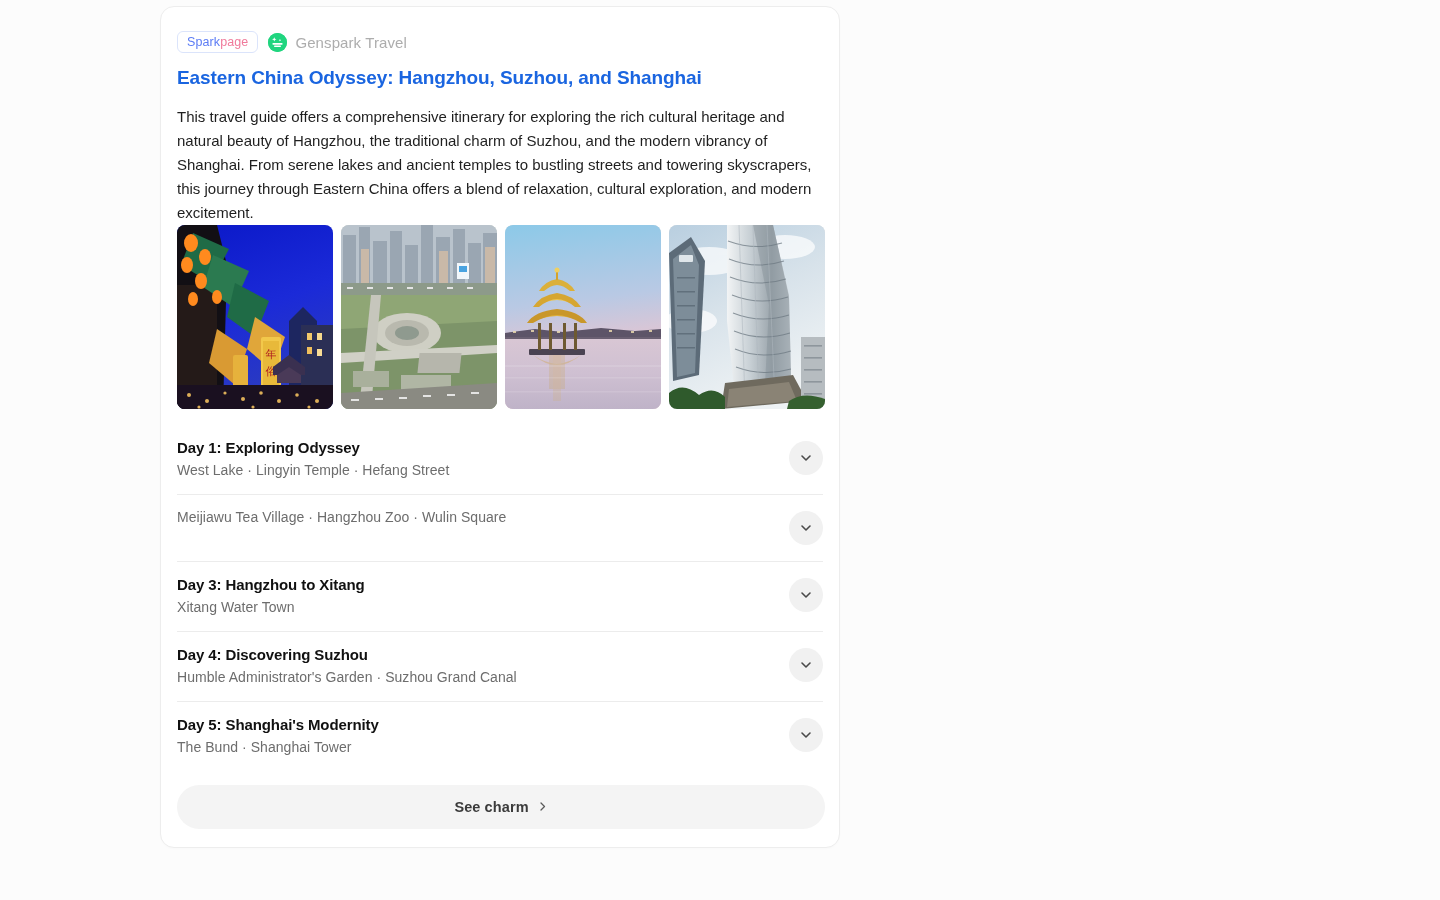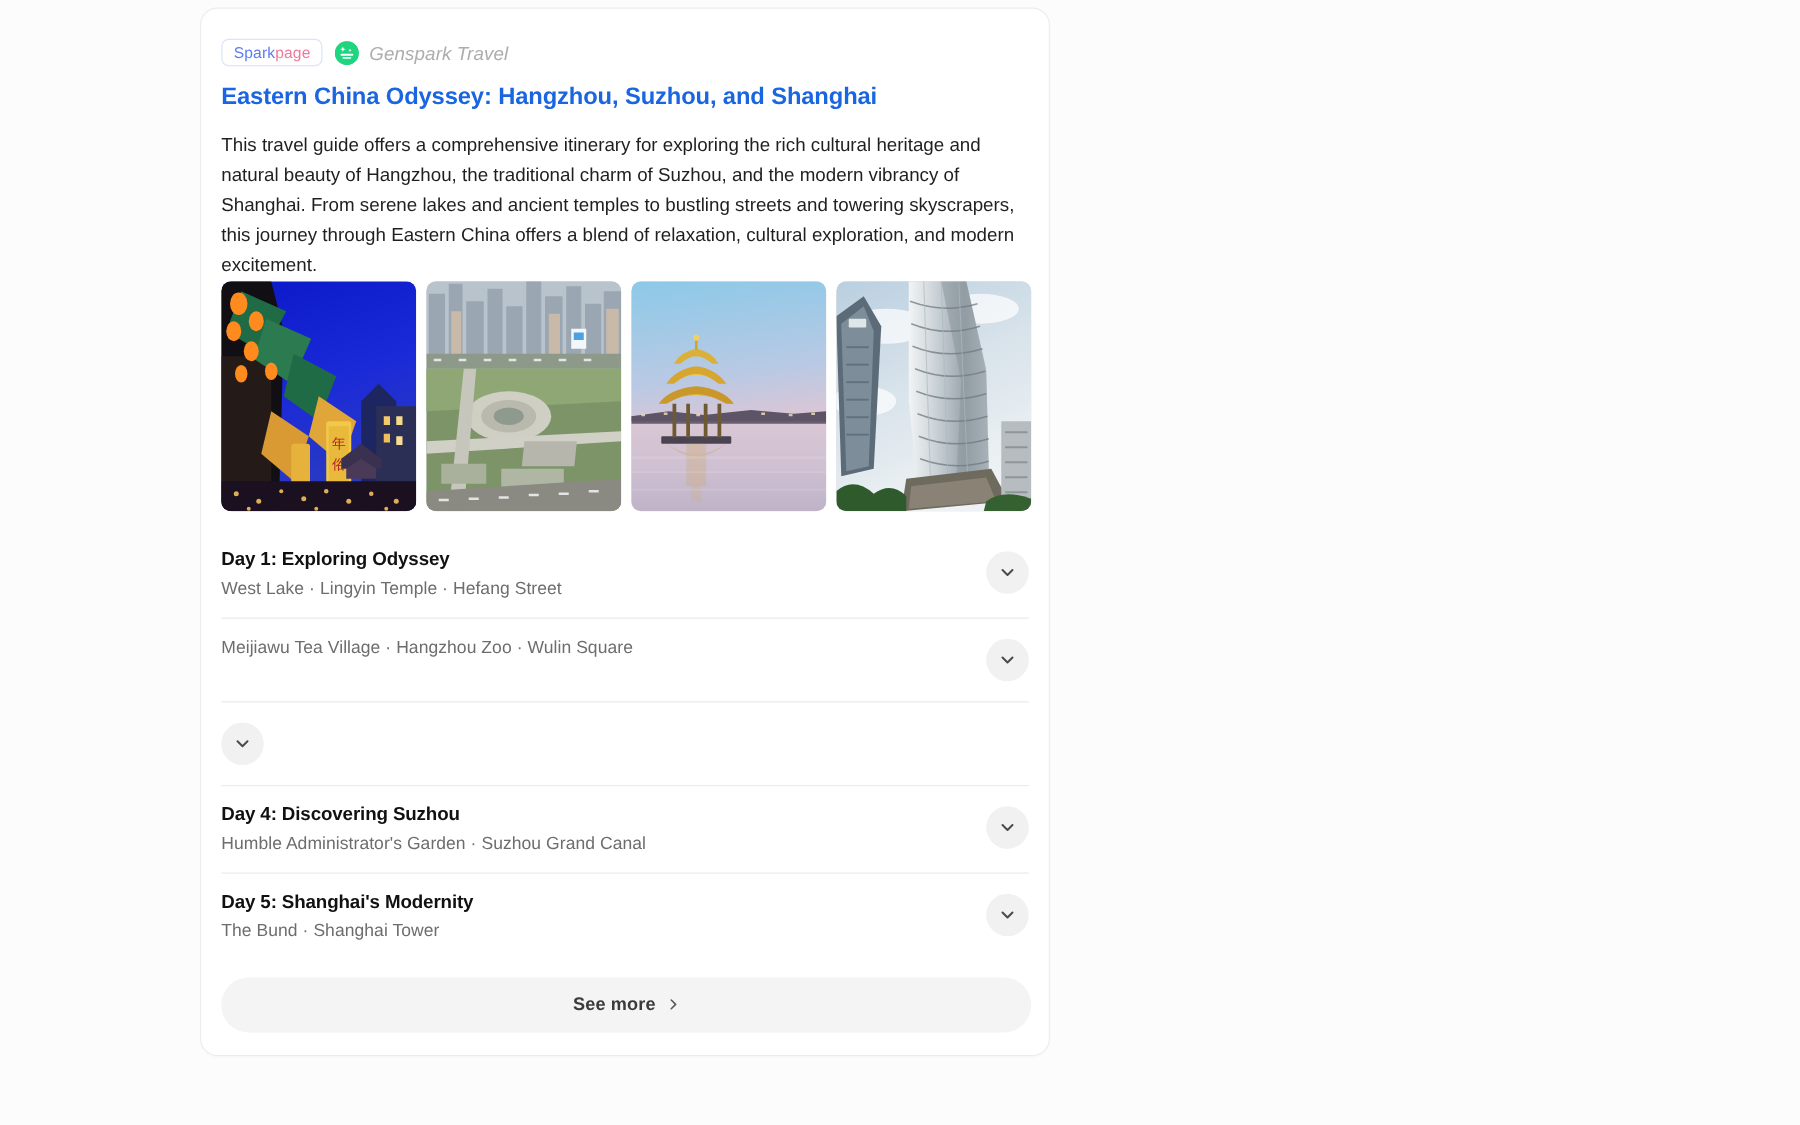--- a/index.html
+++ b/index.html
@@ -54,23 +54,22 @@
     line-height: 1;
     letter-spacing: 0.1px;
     background: #ffffff;
     white-space: nowrap;
   }
   .sparkpage-badge .spark { color: #5c7cf5; }
   .sparkpage-badge .page  { color: #f07a9b; }
 
   .brand-group {
     display: flex;
-    align-items: flex-end;
+    align-items: center;
     gap: 8px;
-    font-style: italic;
   }
 
   .genspark-icon {
     width: 19px;
     height: 19px;
     border-radius: 50%;
     background: #20d57f;
     display: flex;
     align-items: center;
     justify-content: center;
@@ -506,20 +505,24 @@
         <button class="expand-btn">
           <span>
             <svg width="14" height="14" viewBox="0 0 14 14" aria-hidden="true">
               <path d="M3 5 L7 9 L11 5" fill="none" stroke="#4a4a4a" stroke-width="1.6" stroke-linecap="round" stroke-linejoin="round"></path>
             </svg>
           </span>
         </button>
       </div>
 
       <div class="day-row">
+        <div class="day-text">
+          <div class="day-title">Day 3: Hangzhou to Xitang</div>
+          <div class="day-sub">Xitang Water Town</div>
+        </div>
         <button class="expand-btn">
           <span>
             <svg width="14" height="14" viewBox="0 0 14 14" aria-hidden="true">
               <path d="M3 5 L7 9 L11 5" fill="none" stroke="#4a4a4a" stroke-width="1.6" stroke-linecap="round" stroke-linejoin="round"></path>
             </svg>
           </span>
         </button>
       </div>
 
       <div class="day-row">
@@ -546,21 +549,21 @@
             <svg width="14" height="14" viewBox="0 0 14 14" aria-hidden="true">
               <path d="M3 5 L7 9 L11 5" fill="none" stroke="#4a4a4a" stroke-width="1.6" stroke-linecap="round" stroke-linejoin="round"></path>
             </svg>
           </span>
         </button>
       </div>
 
     </div>
 
     <button class="see-more-btn">
-      <span class="see-more-label">See more</span>
+      <span class="see-more-label">See charm</span>
       <span class="see-more-chev">
         <svg width="11" height="11" viewBox="0 0 11 11" aria-hidden="true">
           <path d="M4 2 L7.5 5.5 L4 9" fill="none" stroke="#5a5a5a" stroke-width="1.3" stroke-linecap="round" stroke-linejoin="round"></path>
         </svg>
       </span>
     </button>
 
   </div>
 </div>
 

